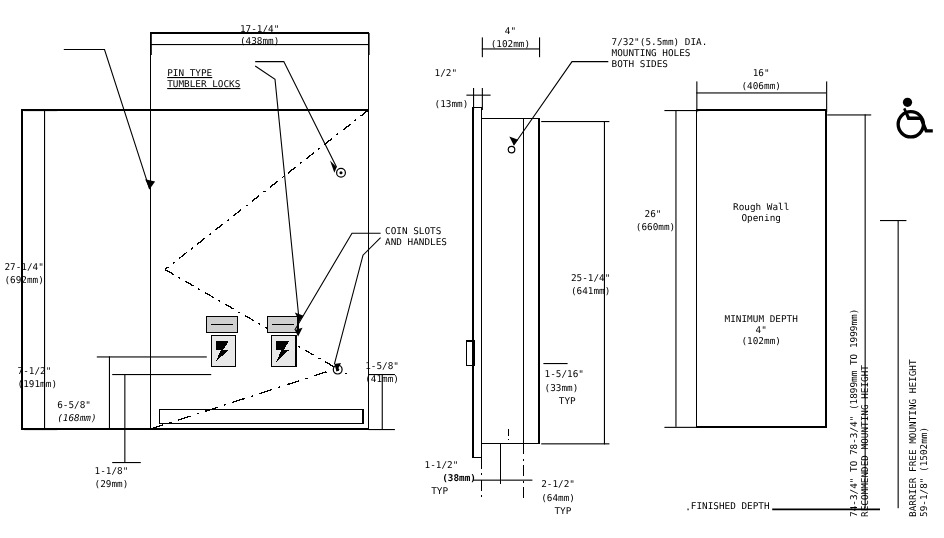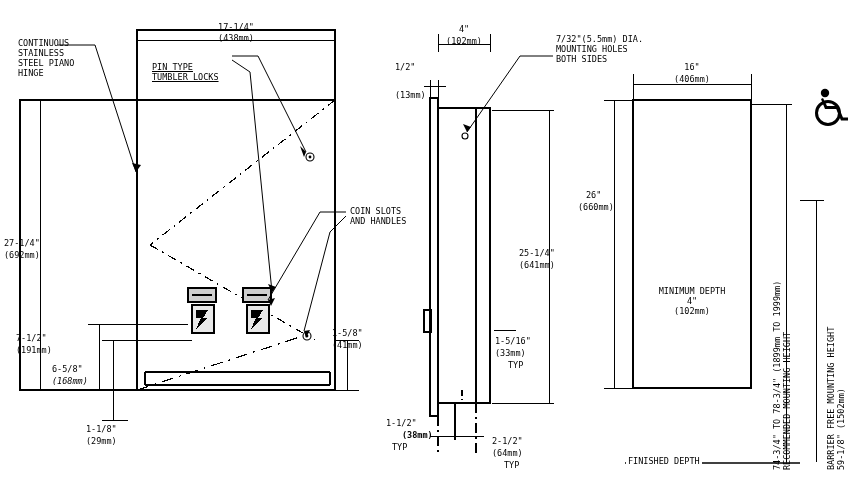--- a/index.html
+++ b/index.html
@@ -138,24 +138,20 @@
   <div class="ln h" style="left:102px;top:420px;width:26px;"></div>
   <div class="lbl" style="left:86px;top:424px;"><span>1-1/8"</span></div>
   <div class="lbl" style="left:86px;top:436px;"><span>(29mm)</span></div>
 
   <div class="ln v" style="left:347px;top:340px;height:50px;"></div>
   <div class="ln h" style="left:335px;top:340px;width:24px;"></div>
   <div class="ln h" style="left:335px;top:390px;width:24px;"></div>
   <div class="lbl" style="left:332px;top:328px;"><span>1-5/8"</span></div>
   <div class="lbl" style="left:332px;top:340px;"><span>(41mm)</span></div>
 
-  <div class="lbl" style="left:18px;top:38px;"><span>CONTINUOUS
-STAINLESS
-STEEL PIANO
-HINGE</span></div>
   <div class="lbl" style="left:152px;top:62px;text-decoration:underline;"><span>PIN TYPE
 TUMBLER LOCKS</span></div>
   <div class="lbl" style="left:350px;top:206px;"><span>COIN SLOTS
 AND HANDLES</span></div>
 
   <div class="ln h" style="left:438px;top:44px;width:52px;"></div>
   <div class="ln v" style="left:438px;top:34px;height:18px;"></div>
   <div class="ln v" style="left:490px;top:34px;height:18px;"></div>
   <div class="lbl c" style="left:434px;top:24px;width:60px;"><span>4"</span></div>
   <div class="lbl c" style="left:434px;top:36px;width:60px;"><span>(102mm)</span></div>
@@ -206,18 +202,20 @@
   <div class="ln v" style="left:786px;top:104px;height:358px;"></div>
   <div class="ln h" style="left:752px;top:104px;width:40px;"></div>
   <div class="vlbl" style="left:772px;top:470px;"><span>74-3/4" TO 78-3/4" (1899mm TO 1999mm)
 RECOMMENDED MOUNTING HEIGHT</span></div>
 
   <div class="ln v" style="left:816px;top:200px;height:262px;"></div>
   <div class="ln h" style="left:800px;top:200px;width:24px;"></div>
   <div class="vlbl" style="left:826px;top:470px;"><span>BARRIER FREE MOUNTING HEIGHT
 59-1/8" (1502mm)</span></div>
 
+  <div class="lbl c" style="left:633px;top:184px;width:118px;"><span>Rough Wall
+Opening</span></div>
   <div class="lbl c" style="left:633px;top:286px;width:118px;"><span>MINIMUM DEPTH
 4"
 (102mm)</span></div>
   <div class="lbl" style="left:626px;top:456px;background:#fff;padding:0 2px;"><span>FINISHED DEPTH</span></div>
 
 </div>
 
 </body></html>

